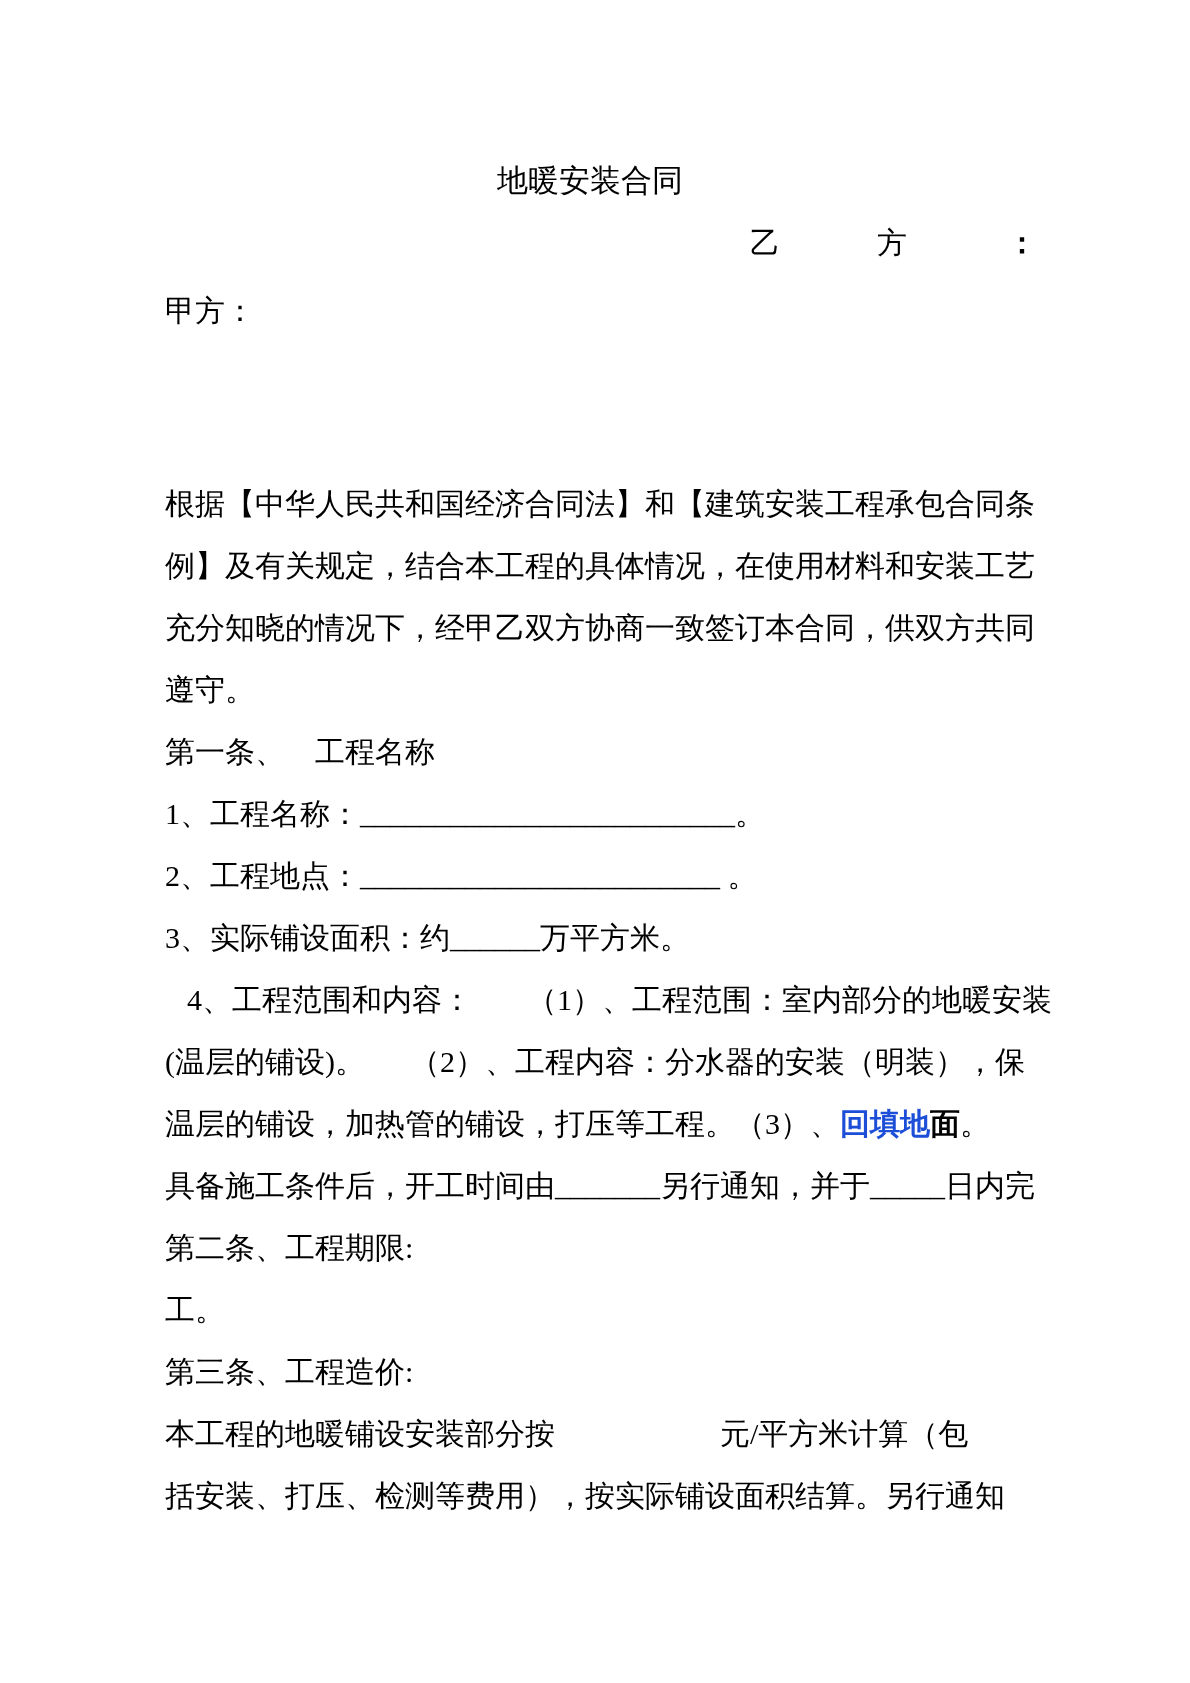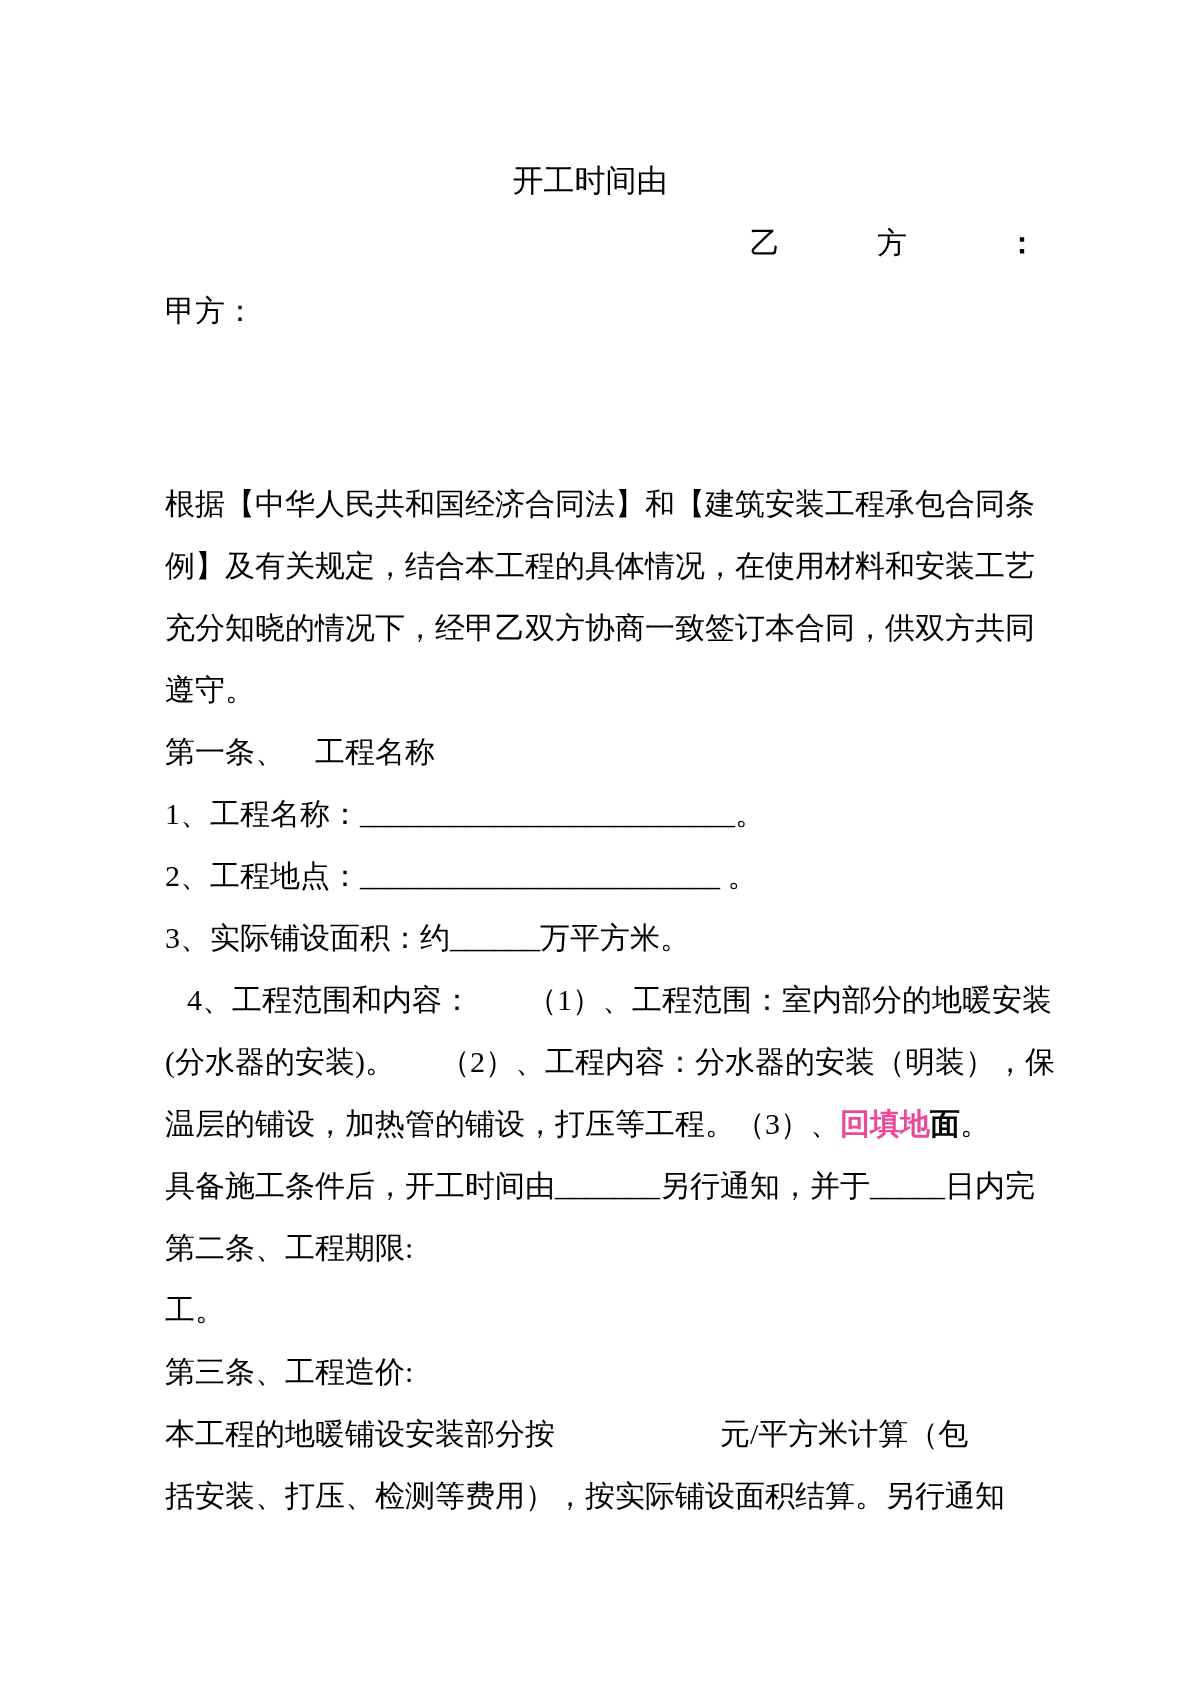--- a/index.html
+++ b/index.html
@@ -47,21 +47,21 @@
   .blank { letter-spacing: 0; }
   .bold { font-weight: bold; }
   .red-bold { font-weight: bold; }
 </style>
 </head>
 <body>
 
 <div class="page">
   <div class="doc">
 
-    <div class="line title">开工时间由</div>
+    <div class="line title">地暖安装合同</div>
 
     <div class="line party-b">
       <span>乙</span><span class="sp sp-97"></span><span>方</span><span class="sp sp-100"></span><span class="bold">：</span>
     </div>
 
     <div class="line party-a">甲方：</div>
 
     <div class="gap-block"></div>
 
     <div class="line">根据【中华人民共和国经济合同法】和【建筑安装工程承包合同条</div>
@@ -83,25 +83,25 @@
 
     <div class="line">
       <span>3、实际铺设面积：约</span><span class="blank">______</span><span>万平方米。</span>
     </div>
 
     <div class="line">
       <span class="sp sp-22"></span><span>4、工程范围和内容：</span><span class="sp sp-55"></span><span>（1）、工程范围：室内部分的地暖安装</span>
     </div>
 
     <div class="line">
-      <span>(分水器的安装)。</span><span class="sp sp-45"></span><span>（2）、工程内容：分水器的安装（明装），保</span>
+      <span>(温层的铺设)。</span><span class="sp sp-45"></span><span>（2）、工程内容：分水器的安装（明装），保</span>
     </div>
 
     <div class="line">
-      <span>温层的铺设，加热管的铺设，打压等工程。（3）、</span><span class="red-bold" style="color: #ec4899;">回填地</span><span class="bold">面</span><span>。</span>
+      <span>温层的铺设，加热管的铺设，打压等工程。（3）、</span><span class="red-bold" style="color: #1d4ed8;">回填地</span><span class="bold">面</span><span>。</span>
     </div>
 
     <div class="line">
       <span>具备施工条件后，开工时间由</span><span class="blank">_______</span><span>另行通知，并于</span><span class="blank">_____</span><span>日内完</span>
     </div>
 
     <div class="line">第二条、工程期限:</div>
 
     <div class="line">工。</div>
 

